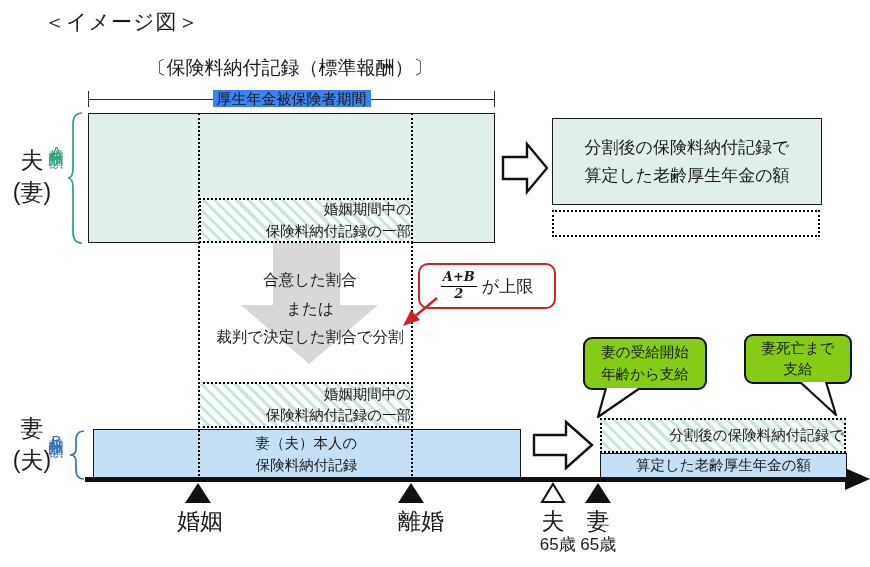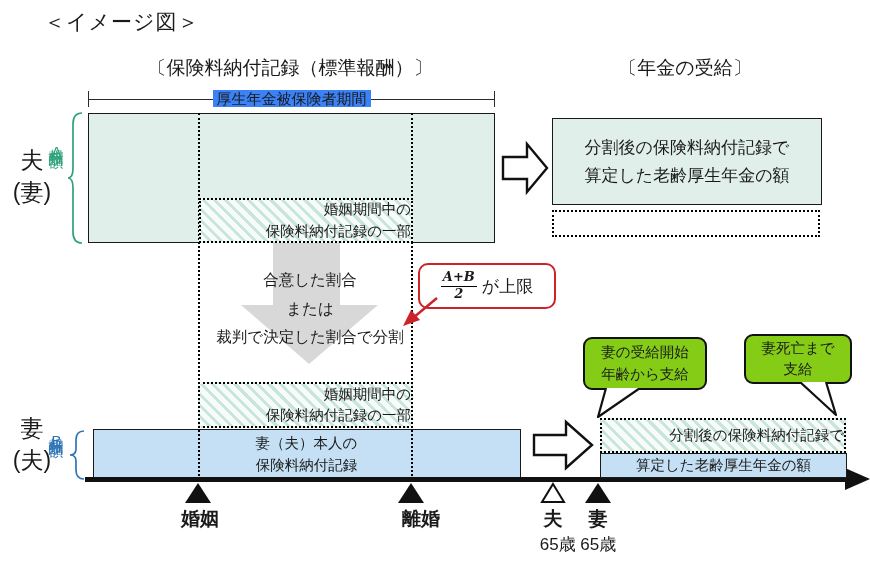--- a/index.html
+++ b/index.html
@@ -88,37 +88,36 @@
 
   
   .timeline{left:85px;top:477px;width:766px;height:5px;background:#111;z-index:2;}
   .tl-head{left:845px;top:468px;width:0;height:0;z-index:2;
     border-top:11px solid transparent;border-bottom:11px solid transparent;border-left:25px solid #111;}
   .tri{width:0;height:0;border-left:13px solid transparent;border-right:13px solid transparent;
     border-bottom:20px solid #111;top:483px;z-index:3;}
   .tri-marriage{left:185px;}
   .tri-divorce{left:398px;}
   .tri-wife{left:585px;}
-  .tl-label{top:506px;font-size:19px;text-align:center;white-space:nowrap;z-index:3;font-weight:bold;}
+  .tl-label{top:506px;font-size:23px;text-align:center;white-space:nowrap;z-index:3;}
   .lbl-marriage{left:160px;width:80px;}
   .lbl-divorce{left:381px;width:80px;}
   .lbl-husband{left:533px;width:40px;}
   .lbl-wife{left:578px;width:40px;}
   .lbl-ages{left:517px;width:122px;top:533px;font-size:17px;text-align:center;white-space:nowrap;z-index:3;}
 
   .arrow-svg{position:absolute;z-index:2;}
 </style>
 </head>
 <body>
 
 <div id="canvas">
 
   <div class="abs title">＜イメージ図＞</div>
   <div class="abs hdr hdr-left">〔保険料納付記録（標準報酬）〕</div>
-  <div class="abs hdr hdr-right">〔年金の受給〕</div>
 
   <div class="abs measure">
     <div class="m-line"></div>
     <div class="m-tick"></div>
     <div class="m-tick r"></div>
     <div class="m-label"><span>厚生年金被保険者期間</span></div>
   </div>
 
   <div class="abs box teal box-main"></div>
 

